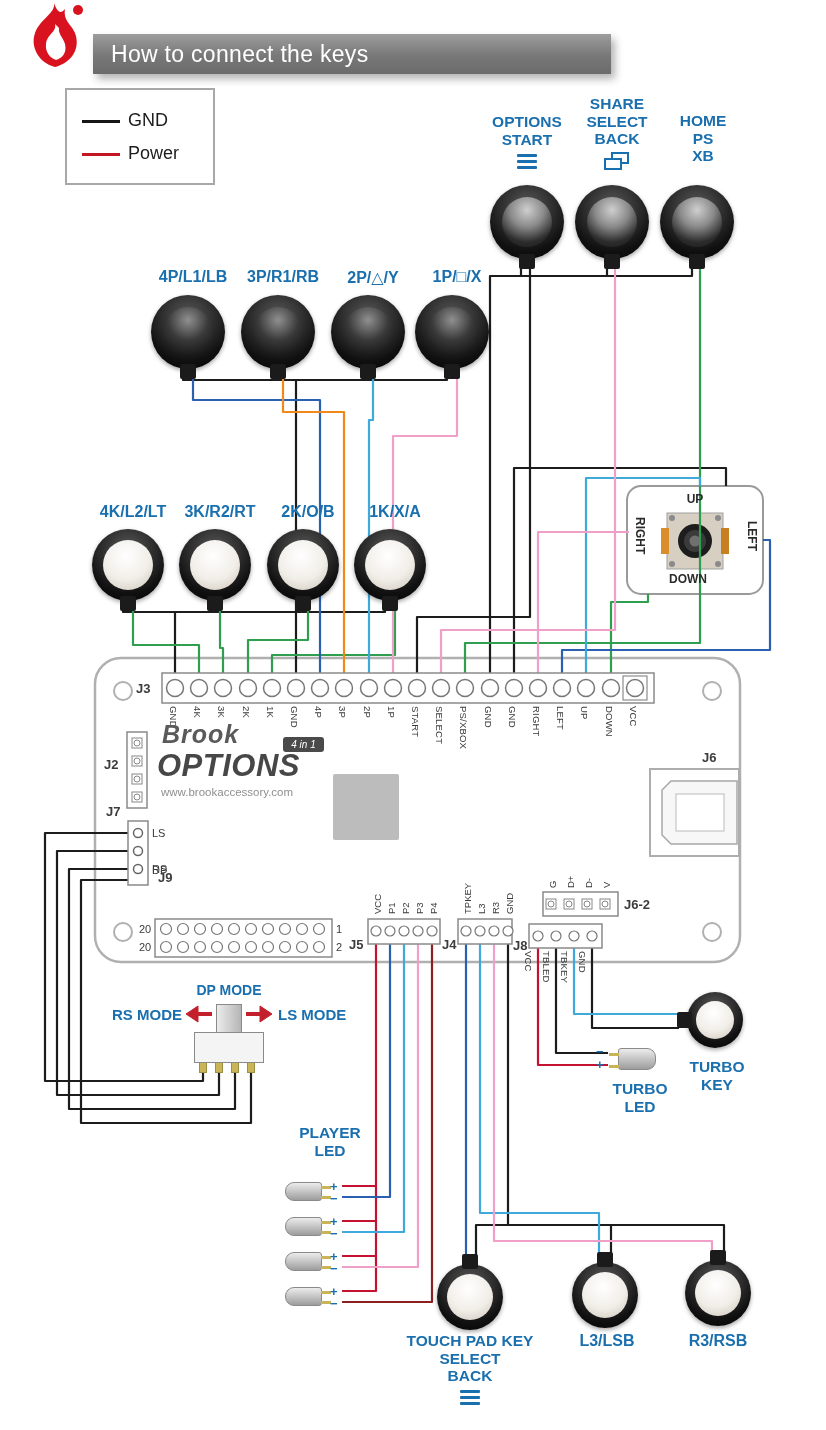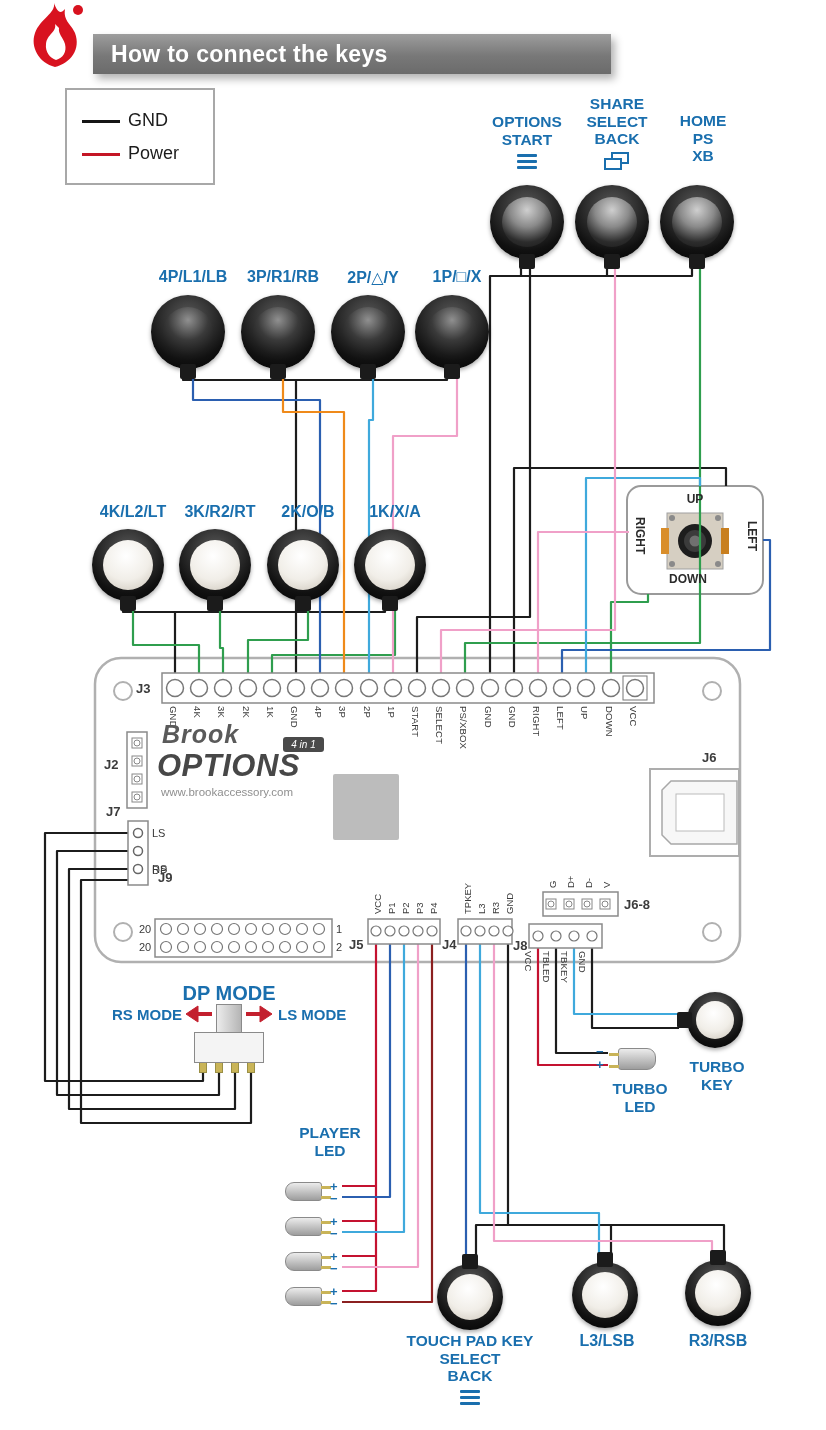--- a/index.html
+++ b/index.html
@@ -5,21 +5,21 @@
   *{margin:0;padding:0;box-sizing:border-box}
   body{background:#fff;font-family:"Liberation Sans","DejaVu Sans",sans-serif}
   #canvas{position:relative;width:826px;height:1430px;background:#fff;overflow:hidden}
   svg.layer{position:absolute;left:0;top:0;z-index:2}
   .abs{position:absolute}
   .z4{z-index:4}
 
   
   .banner{position:absolute;left:93px;top:34px;width:518px;height:40px;z-index:1;
     background:linear-gradient(180deg,#9d9d9d,#787878 55%,#6b6b6b);
-    box-shadow:4px 5px 8px rgba(0,0,0,.3);color:#fff;font-size:23px;font-weight:700;
+    box-shadow:4px 5px 8px rgba(0,0,0,.3);color:#fff;font-size:23px;font-weight:400;
     line-height:40px;padding-left:18px;letter-spacing:.3px}
 
   
   .legend{position:absolute;left:65px;top:88px;width:150px;height:97px;border:2px solid #a8a8a8;background:#fff;z-index:3}
   .legline{position:absolute;width:38px;height:3px}
   .legtxt{position:absolute;font-size:18px;color:#1c1c1c}
 
   
   .blbl{position:absolute;color:#1a6fae;font-weight:700;font-size:16px;white-space:nowrap;z-index:4}
   .blstack{position:absolute;display:flex;flex-direction:column;align-items:center;color:#1a6fae;
@@ -461,38 +461,38 @@
   <span class="vup" style="left:397px;top:856px;height:58px">P2</span>
   <span class="vup" style="left:411px;top:856px;height:58px">P3</span>
   <span class="vup" style="left:425px;top:856px;height:58px">P4</span>
 
   <span class="jlbl" style="left:442px;top:937px">J4</span>
   <span class="vup" style="left:459px;top:856px;height:58px">TPKEY</span>
   <span class="vup" style="left:473px;top:856px;height:58px">L3</span>
   <span class="vup" style="left:487px;top:856px;height:58px">R3</span>
   <span class="vup" style="left:501px;top:856px;height:58px">GND</span>
 
-  <span class="jlbl" style="left:624px;top:897px">J6-8</span>
+  <span class="jlbl" style="left:624px;top:897px">J6-2</span>
   <span class="vup" style="left:544px;top:858px;height:30px">G</span>
   <span class="vup" style="left:562px;top:858px;height:30px">D+</span>
   <span class="vup" style="left:580px;top:858px;height:30px">D-</span>
   <span class="vup" style="left:598px;top:858px;height:30px">V</span>
 
   <span class="jlbl" style="left:513px;top:938px">J8</span>
   <span class="vdn" style="left:523px;top:951px;height:58px">VCC</span>
   <span class="vdn" style="left:541px;top:951px;height:58px">TBLED</span>
   <span class="vdn" style="left:559px;top:951px;height:58px">TBKEY</span>
   <span class="vdn" style="left:577px;top:951px;height:58px">GND</span>
 
   <span class="logo-brand">Brook</span>
   <span class="logo-product">OPTIONS</span>
   <span class="logo-badge">4 in 1</span>
   <span class="logo-url">www.brookaccessory.com</span>
 
-  <span class="blbl cxc" style="left:229px;top:982px;font-size:20px">DP MODE</span>
+  <span class="blbl cxc" style="left:229px;top:982px;font-size:14px">DP MODE</span>
   <span class="blbl cxr" style="left:182px;top:1006px;font-size:15px">RS MODE</span>
   <span class="blbl" style="left:278px;top:1006px;font-size:15px">LS MODE</span>
   <div class="sw-knob"></div>
   <div class="sw-body"></div>
   <span class="sw-leg" style="left:199px"></span>
   <span class="sw-leg" style="left:215px"></span>
   <span class="sw-leg" style="left:231px"></span>
   <span class="sw-leg" style="left:247px"></span>
 
   <div class="led dome-right" style="left:618px;top:1048px;width:38px;height:22px">

